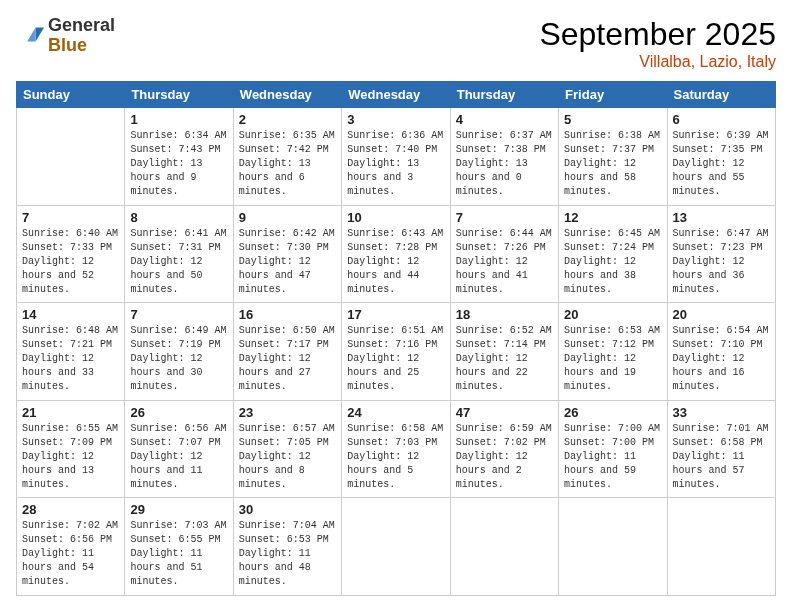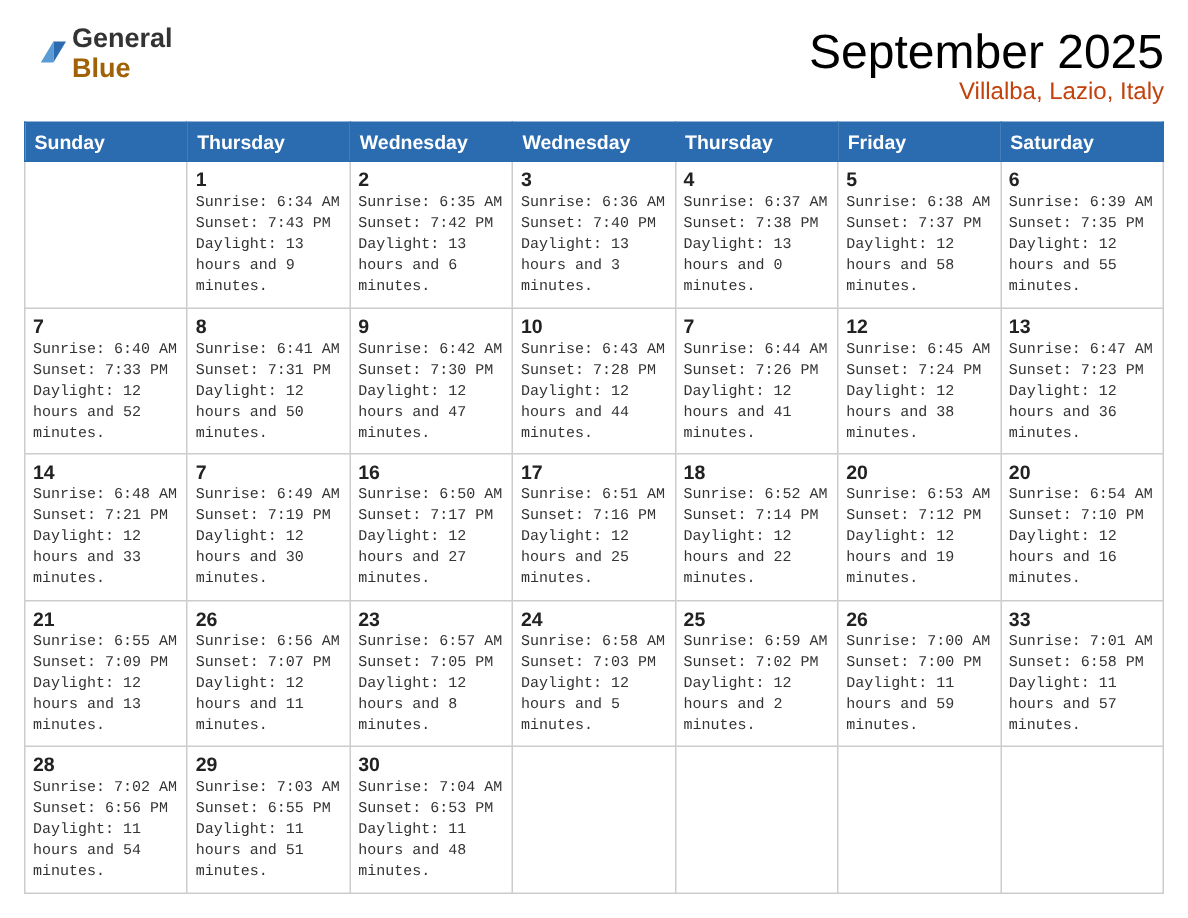--- a/index.html
+++ b/index.html
@@ -223,21 +223,21 @@
           </td>
           <td>
             <div class="day-num">23</div>
             <div class="day-info">Sunrise: 6:57 AM<br>Sunset: 7:05 PM<br>Daylight: 12 hours and 8 minutes.</div>
           </td>
           <td>
             <div class="day-num">24</div>
             <div class="day-info">Sunrise: 6:58 AM<br>Sunset: 7:03 PM<br>Daylight: 12 hours and 5 minutes.</div>
           </td>
           <td>
-            <div class="day-num">25</div>
+            <div class="day-num">47</div>
             <div class="day-info">Sunrise: 6:59 AM<br>Sunset: 7:02 PM<br>Daylight: 12 hours and 2 minutes.</div>
           </td>
           <td>
             <div class="day-num">26</div>
             <div class="day-info">Sunrise: 7:00 AM<br>Sunset: 7:00 PM<br>Daylight: 11 hours and 59 minutes.</div>
           </td>
           <td>
             <div class="day-num">33</div>
             <div class="day-info">Sunrise: 7:01 AM<br>Sunset: 6:58 PM<br>Daylight: 11 hours and 57 minutes.</div>
           </td>

